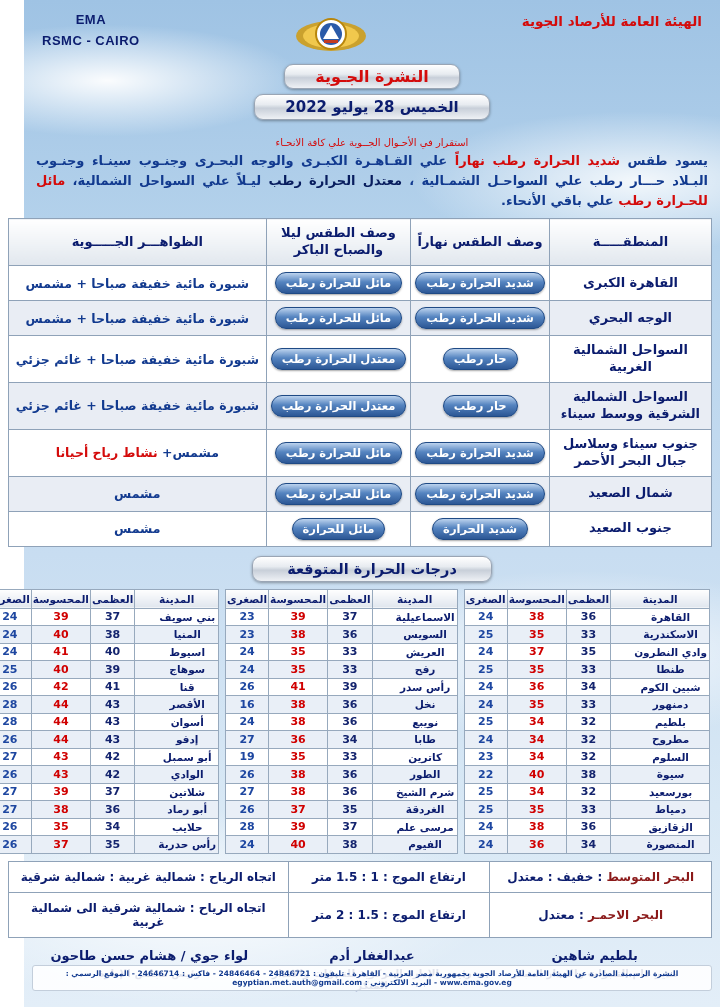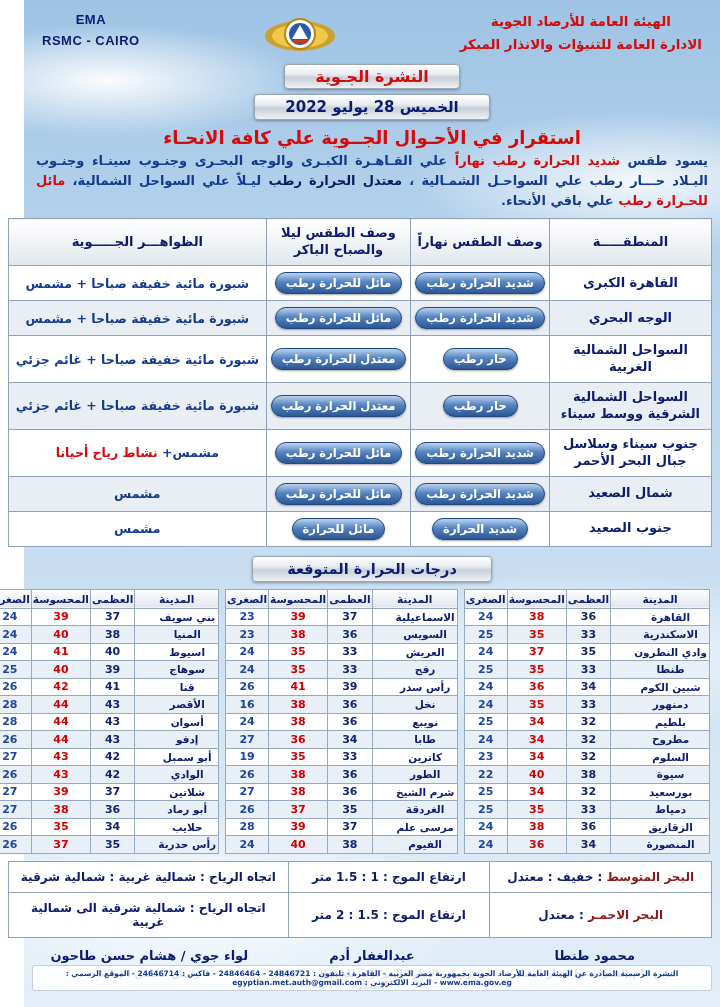--- a/index.html
+++ b/index.html
@@ -19,27 +19,27 @@
       linear-gradient(180deg,#9fc3e4 0%,#b6d3ec 25%,#c8ddf1 55%,#d8e8f5 80%,#e3eef8 100%);
   }
   .topbar{display:flex;direction:ltr;justify-content:space-between;align-items:flex-start;padding:4px 10px 0;height:58px;}
   .org-en{color:#0b1c6e;font-weight:bold;font-size:13px;text-align:center;line-height:1.6;font-family:"Liberation Sans",sans-serif;letter-spacing:.5px;}
   .org-ar{color:#d40b0b;font-weight:bold;font-size:13.5px;text-align:center;line-height:1.7;direction:rtl;}
   .logo{margin-top:2px;}
   .center{text-align:center;}
   .silver{
     display:inline-block;
     background:linear-gradient(180deg,#ffffff 0%,#e7ebf0 40%,#c8cfd9 55%,#eef1f5 100%);
-    border:1px solid #9aa5b4;border-radius:4px;
+    border:1px solid #9aa5b4;border-radius:9px;
     box-shadow:0 1px 3px rgba(0,0,0,.35), inset 0 1px 0 #fff;
     text-align:center;
   }
   .title-box{padding:2px 30px;color:#d40b0b;font-weight:bold;font-size:16px;}
   .date-box{padding:3px 30px;color:#0b1c6e;font-weight:bold;font-size:15px;margin-top:5px;}
-  .headline{color:#d40b0b;font-weight:bold;font-size:18px;text-align:center;margin:7px 0 3px;}
+  .headline{color:#d40b0b;font-weight:normal;font-size:10px;text-align:center;margin:17px 0 3px;}
   .summary{color:#123a8f;font-weight:bold;font-size:13px;line-height:1.55;text-align:justify;padding:0 4px;margin-bottom:7px;}
   .c-navy{color:#123a8f;} .c-red{color:#d40b0b;} .c-dark{color:#081d5e;}
   table.forecast{width:704px;margin:0 auto;border-collapse:collapse;background:rgba(255,255,255,.96);}
   .forecast th{
     background:linear-gradient(180deg,#ffffff,#e1e7ee);color:#0b1c6e;
     font-size:13px;font-weight:bold;padding:6px 3px;border:1px solid #8fa2b8;line-height:1.3;
   }
   .forecast td{border:1px solid #8fa2b8;padding:6px 4px;text-align:center;font-weight:bold;background:#fff;}
   .forecast tbody tr:nth-child(even) td{background:#e9edf4;}
   .forecast .region{color:#0b1c6e;font-size:13px;line-height:1.3;}
@@ -89,21 +89,20 @@
         <ellipse cx="37" cy="24" rx="35" ry="15" fill="#caa12e"></ellipse>
         <ellipse cx="37" cy="24" rx="28" ry="12" fill="#f1c84d"></ellipse>
         <circle cx="37" cy="22" r="15" fill="#ffffff" stroke="#b8860b" stroke-width="2"></circle>
         <circle cx="37" cy="22" r="11" fill="#2a5aa8"></circle>
         <path d="M29 27 L37 13 L45 27 Z" fill="#ffffff"></path>
         <rect x="30" y="28" width="14" height="3" fill="#c23b22"></rect>
       </svg>
     </div>
     <div class="org-ar">
       <div>الهيئة العامة للأرصاد الجوية</div>
-      <div>الادارة العامة للتنبؤات والانذار المبكر</div>
     </div>
   </div>
 
   <div class="center">
     <span class="silver title-box">النشرة الجـوية</span>
   </div>
   <div class="center">
     <span class="silver date-box">الخميس 28 يوليو 2022</span>
   </div>
 
@@ -500,21 +499,21 @@
         <tr>
           <td><span class="sea-name">البحر الاحمـر</span> : <span>معتدل</span></td>
           <td>ارتفاع الموج : 1.5 : 2 متر</td>
           <td>اتجاه الرياح : شمالية شرقية الى شمالية غربية</td>
         </tr>
       </tbody>
   </table>
 
   <div class="sign-row">
     <div class="sign">
-      <div class="name">محمود طنطا</div>
+      <div class="name">بلطيم شاهين</div>
       <div class="role">مدير عام التنبؤات والانذار المبكر</div>
     </div>
     <div class="sign">
       <div class="name">عبدالغفار أدم</div>
       <div class="role">رئيس الإدارة المركزية للتنبؤات والانذار المبكر</div>
     </div>
     <div class="sign">
       <div class="name">لواء جوي / هشام حسن طاحون</div>
       <div class="role">رئيس مجلس الإدارة</div>
     </div>

